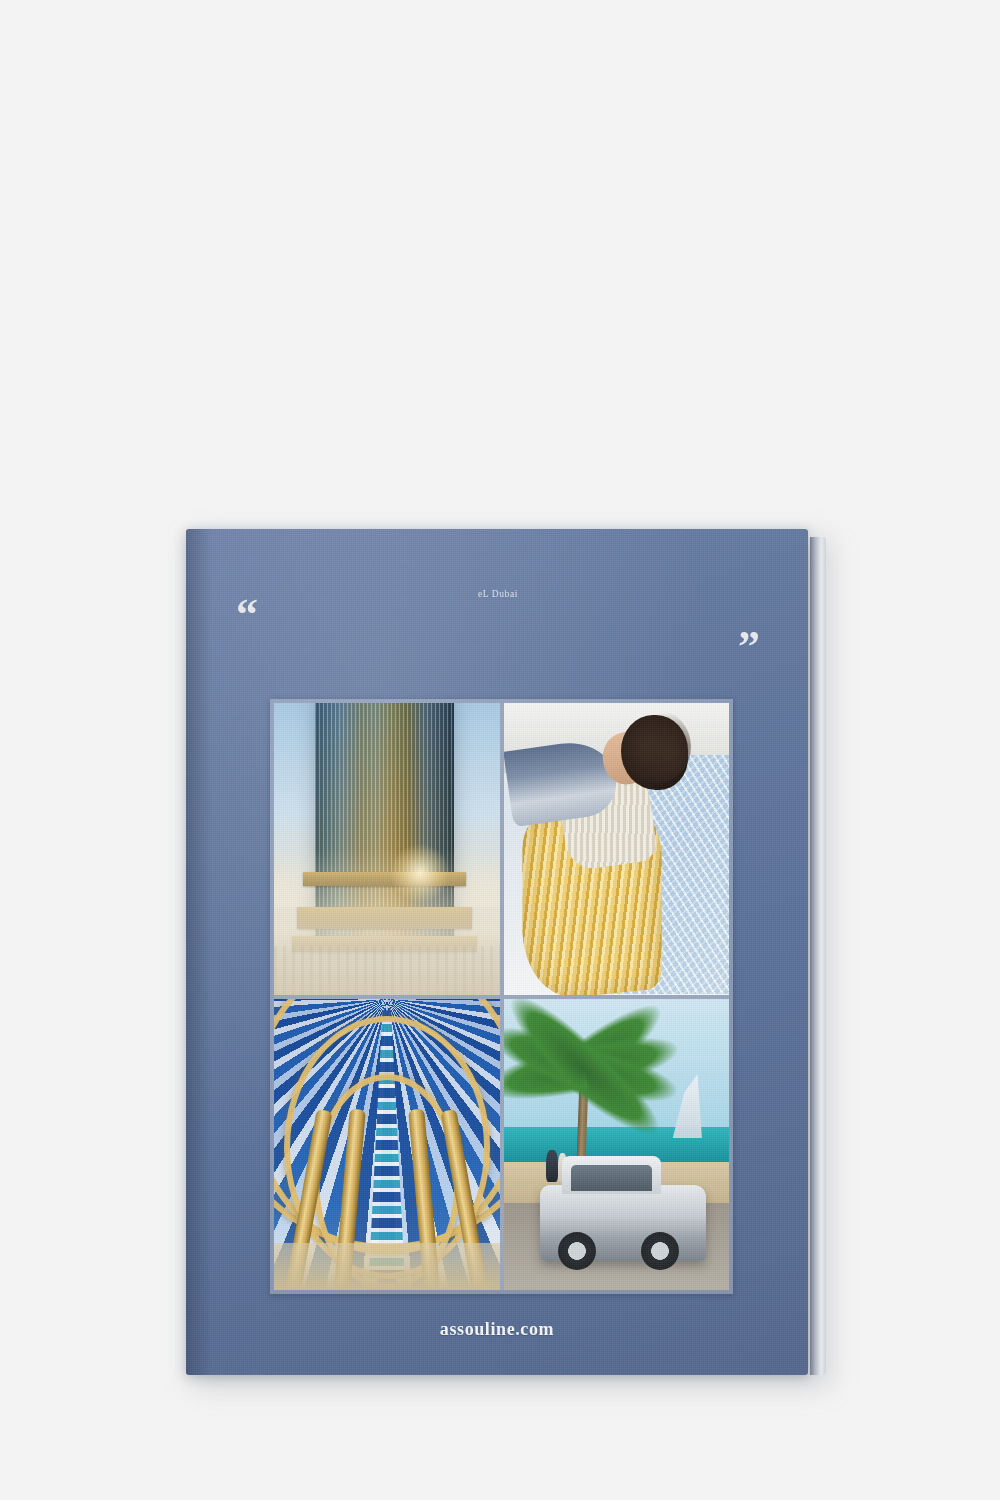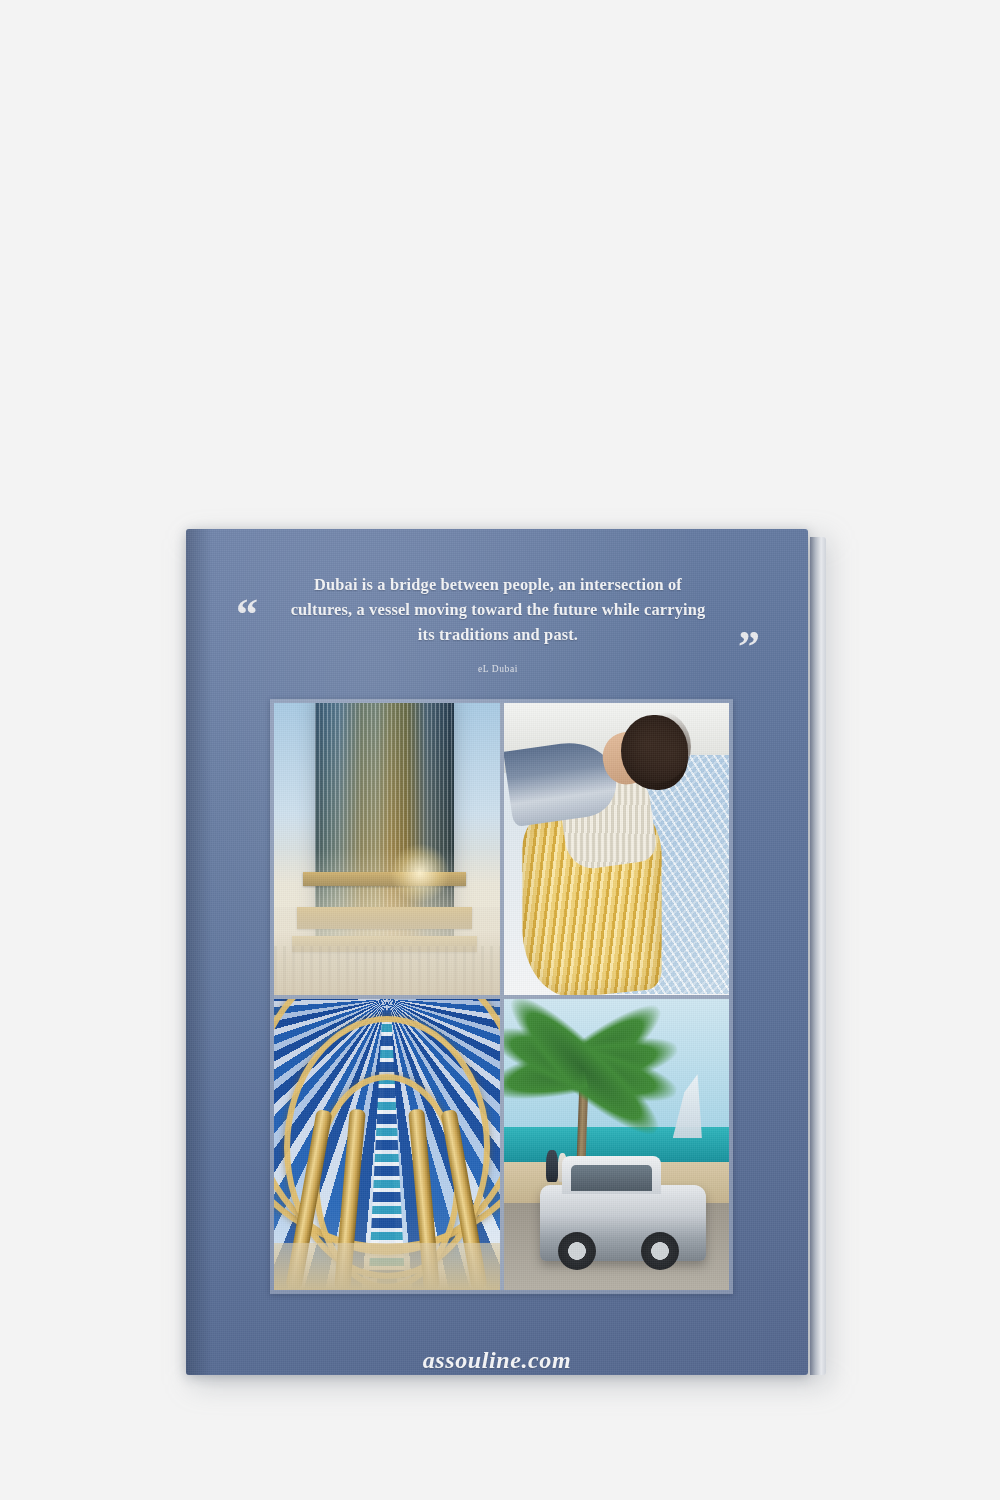--- a/index.html
+++ b/index.html
@@ -461,47 +461,45 @@
     height: 10%;
     background: linear-gradient(to bottom, #e8e4dc 0%, #cdc7bb 100%);
     border-radius: 40% 40% 20% 20%;
   }
 
   
   .cover-url {
     position: absolute;
     left: 0;
     right: 0;
-    top: 818px;
+    top: 790px;
     text-align: center;
     font-family: "Liberation Serif", serif;
-    font-size: 24px;
+    font-size: 18px;
     font-weight: 700;
     letter-spacing: 0.6px;
     color: #f5f6f8;
     text-shadow: 0 1px 1px rgba(40,52,75,0.35);
-    font-style: italic;
   }
 </style>
 </head>
 <body>
 
 <div class="page">
 
   <div class="book-wrap">
     <div class="book-shadow"></div>
     <div class="book-edge"></div>
 
     <div class="book-cover">
       <div class="spine-shade"></div>
 
       <div class="quote-block">
         <div class="quote-row">
           <span class="qmark open">“</span>
-          <span class="quote-text">Dubai is a bridge between people, an intersection of cultures, a vessel moving toward the future while carrying its traditions and past.</span>
           <span class="qmark close">”</span>
         </div>
         <span class="quote-author">eL Dubai</span>
       </div>
 
       <div class="photo-frame">
         <div class="photo-grid">
 
           <div class="cell tower">
             <div class="shaft"></div>

